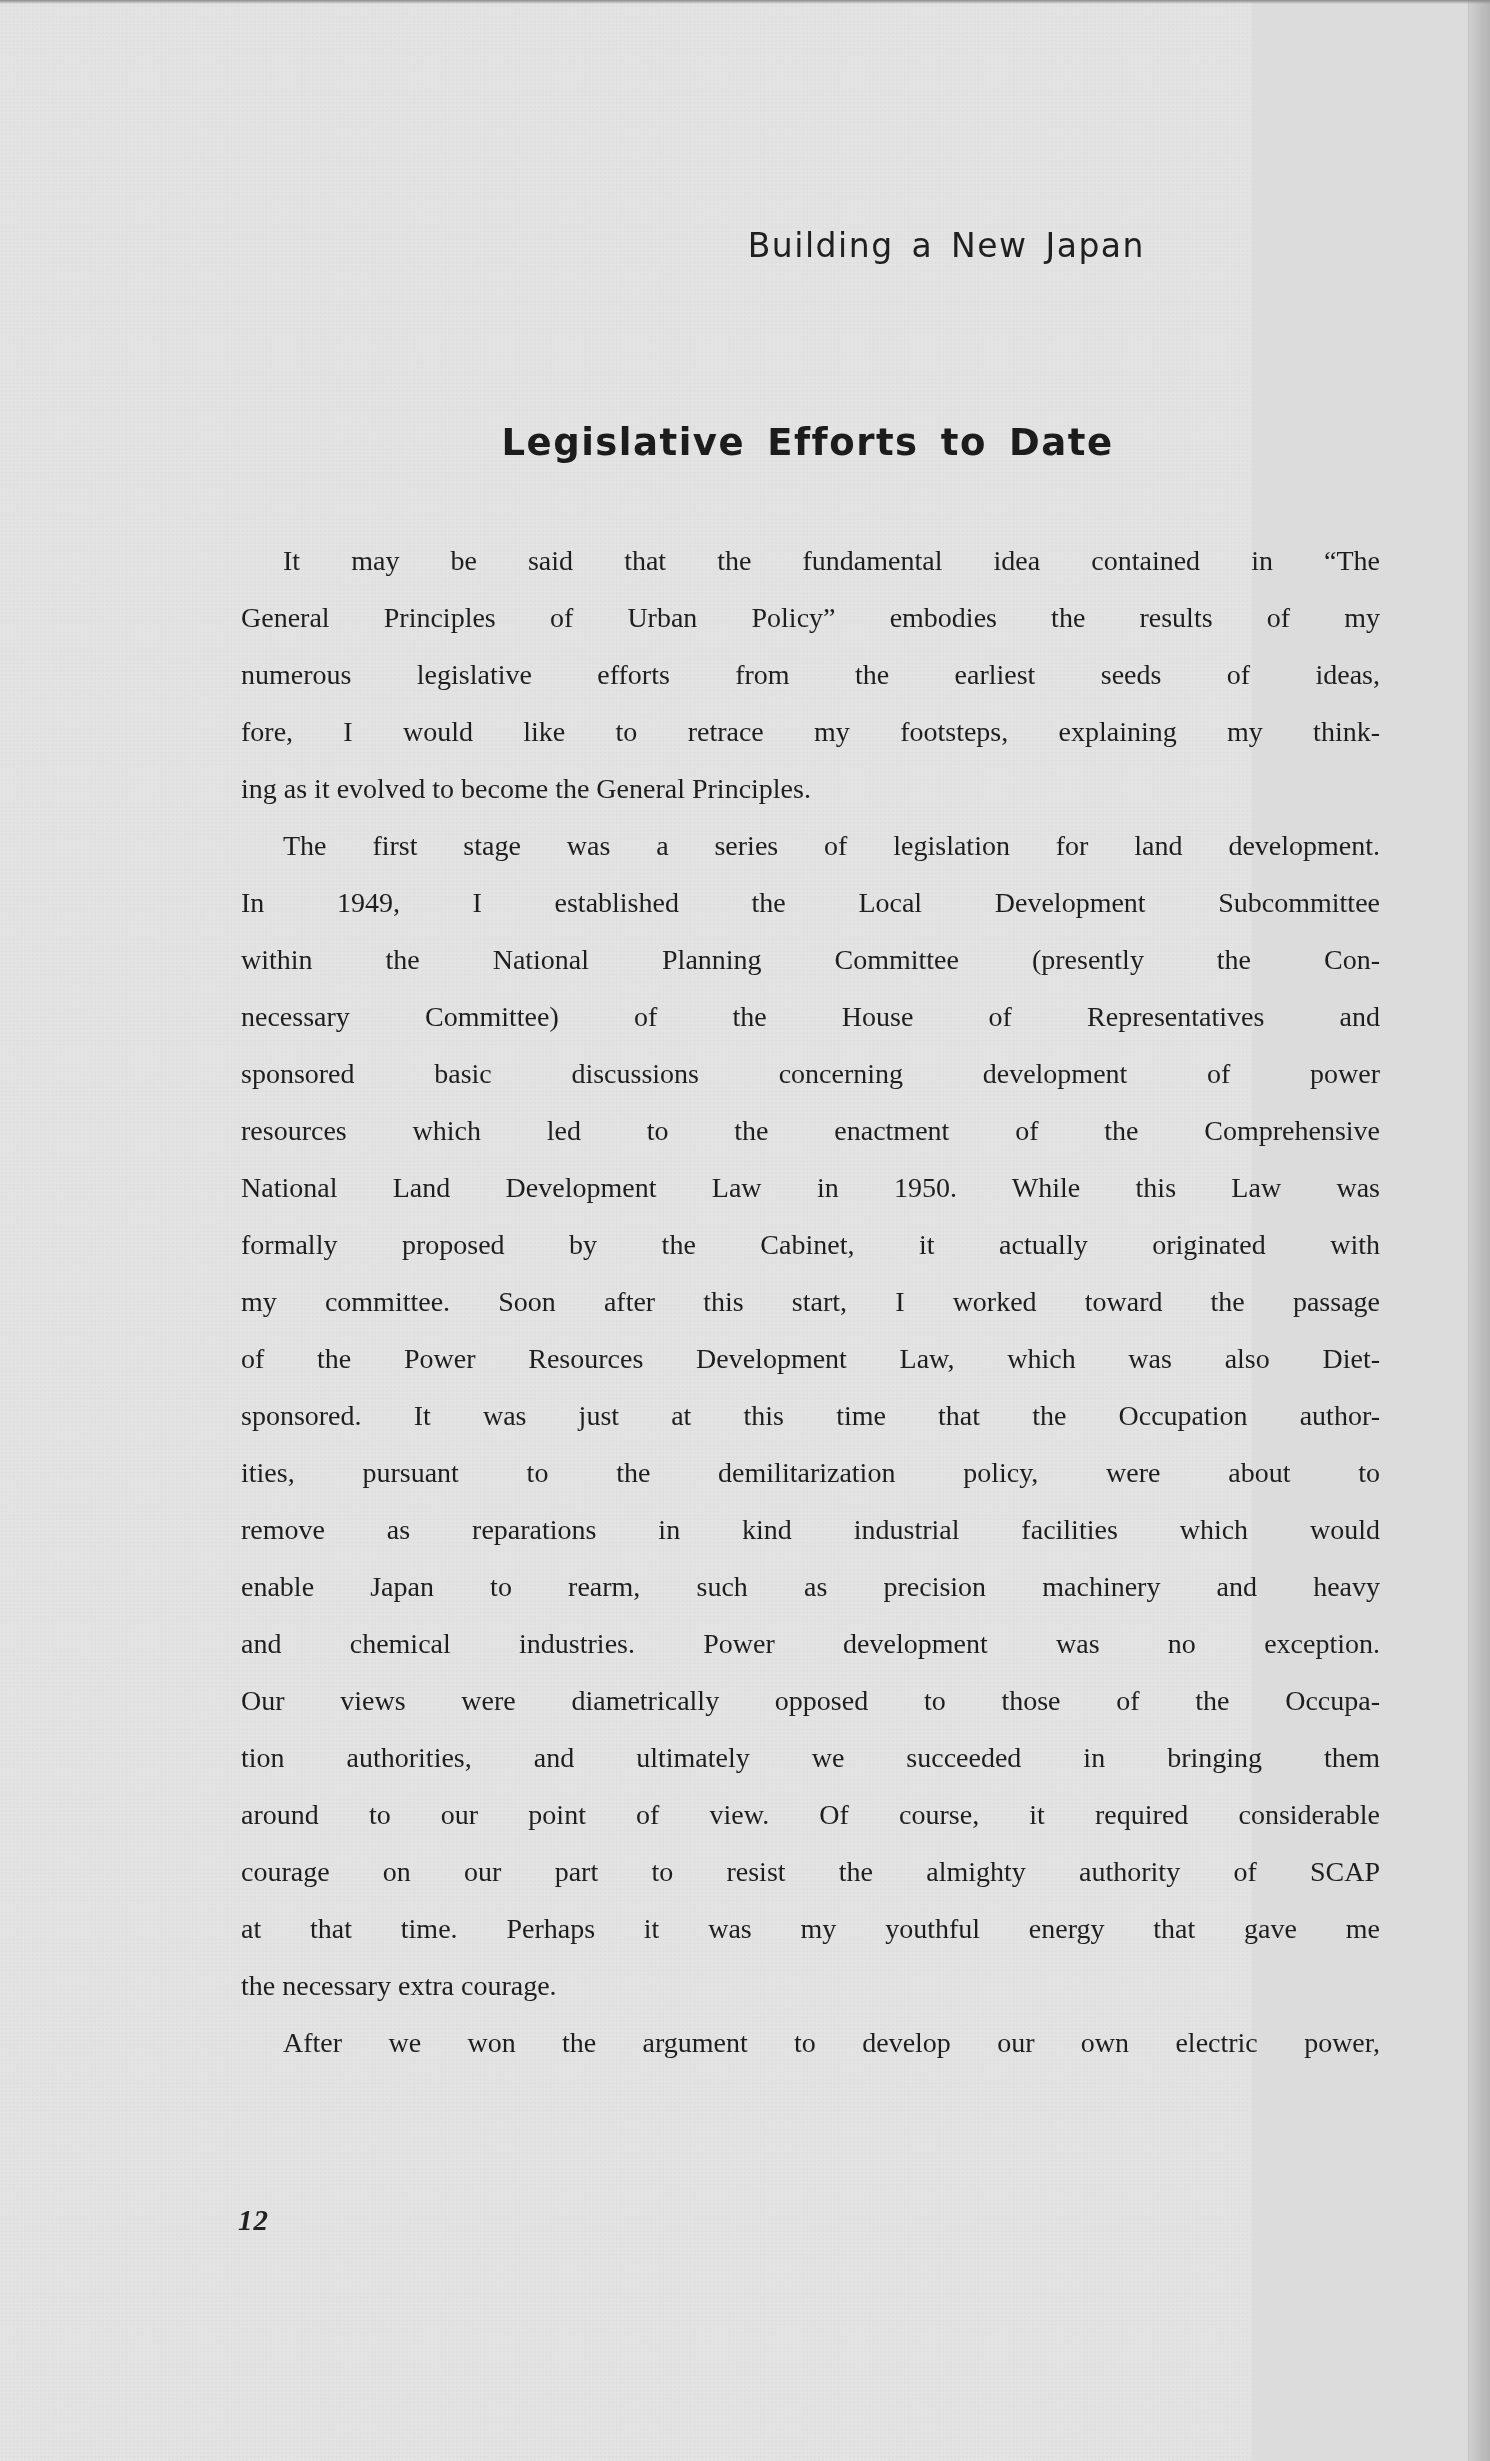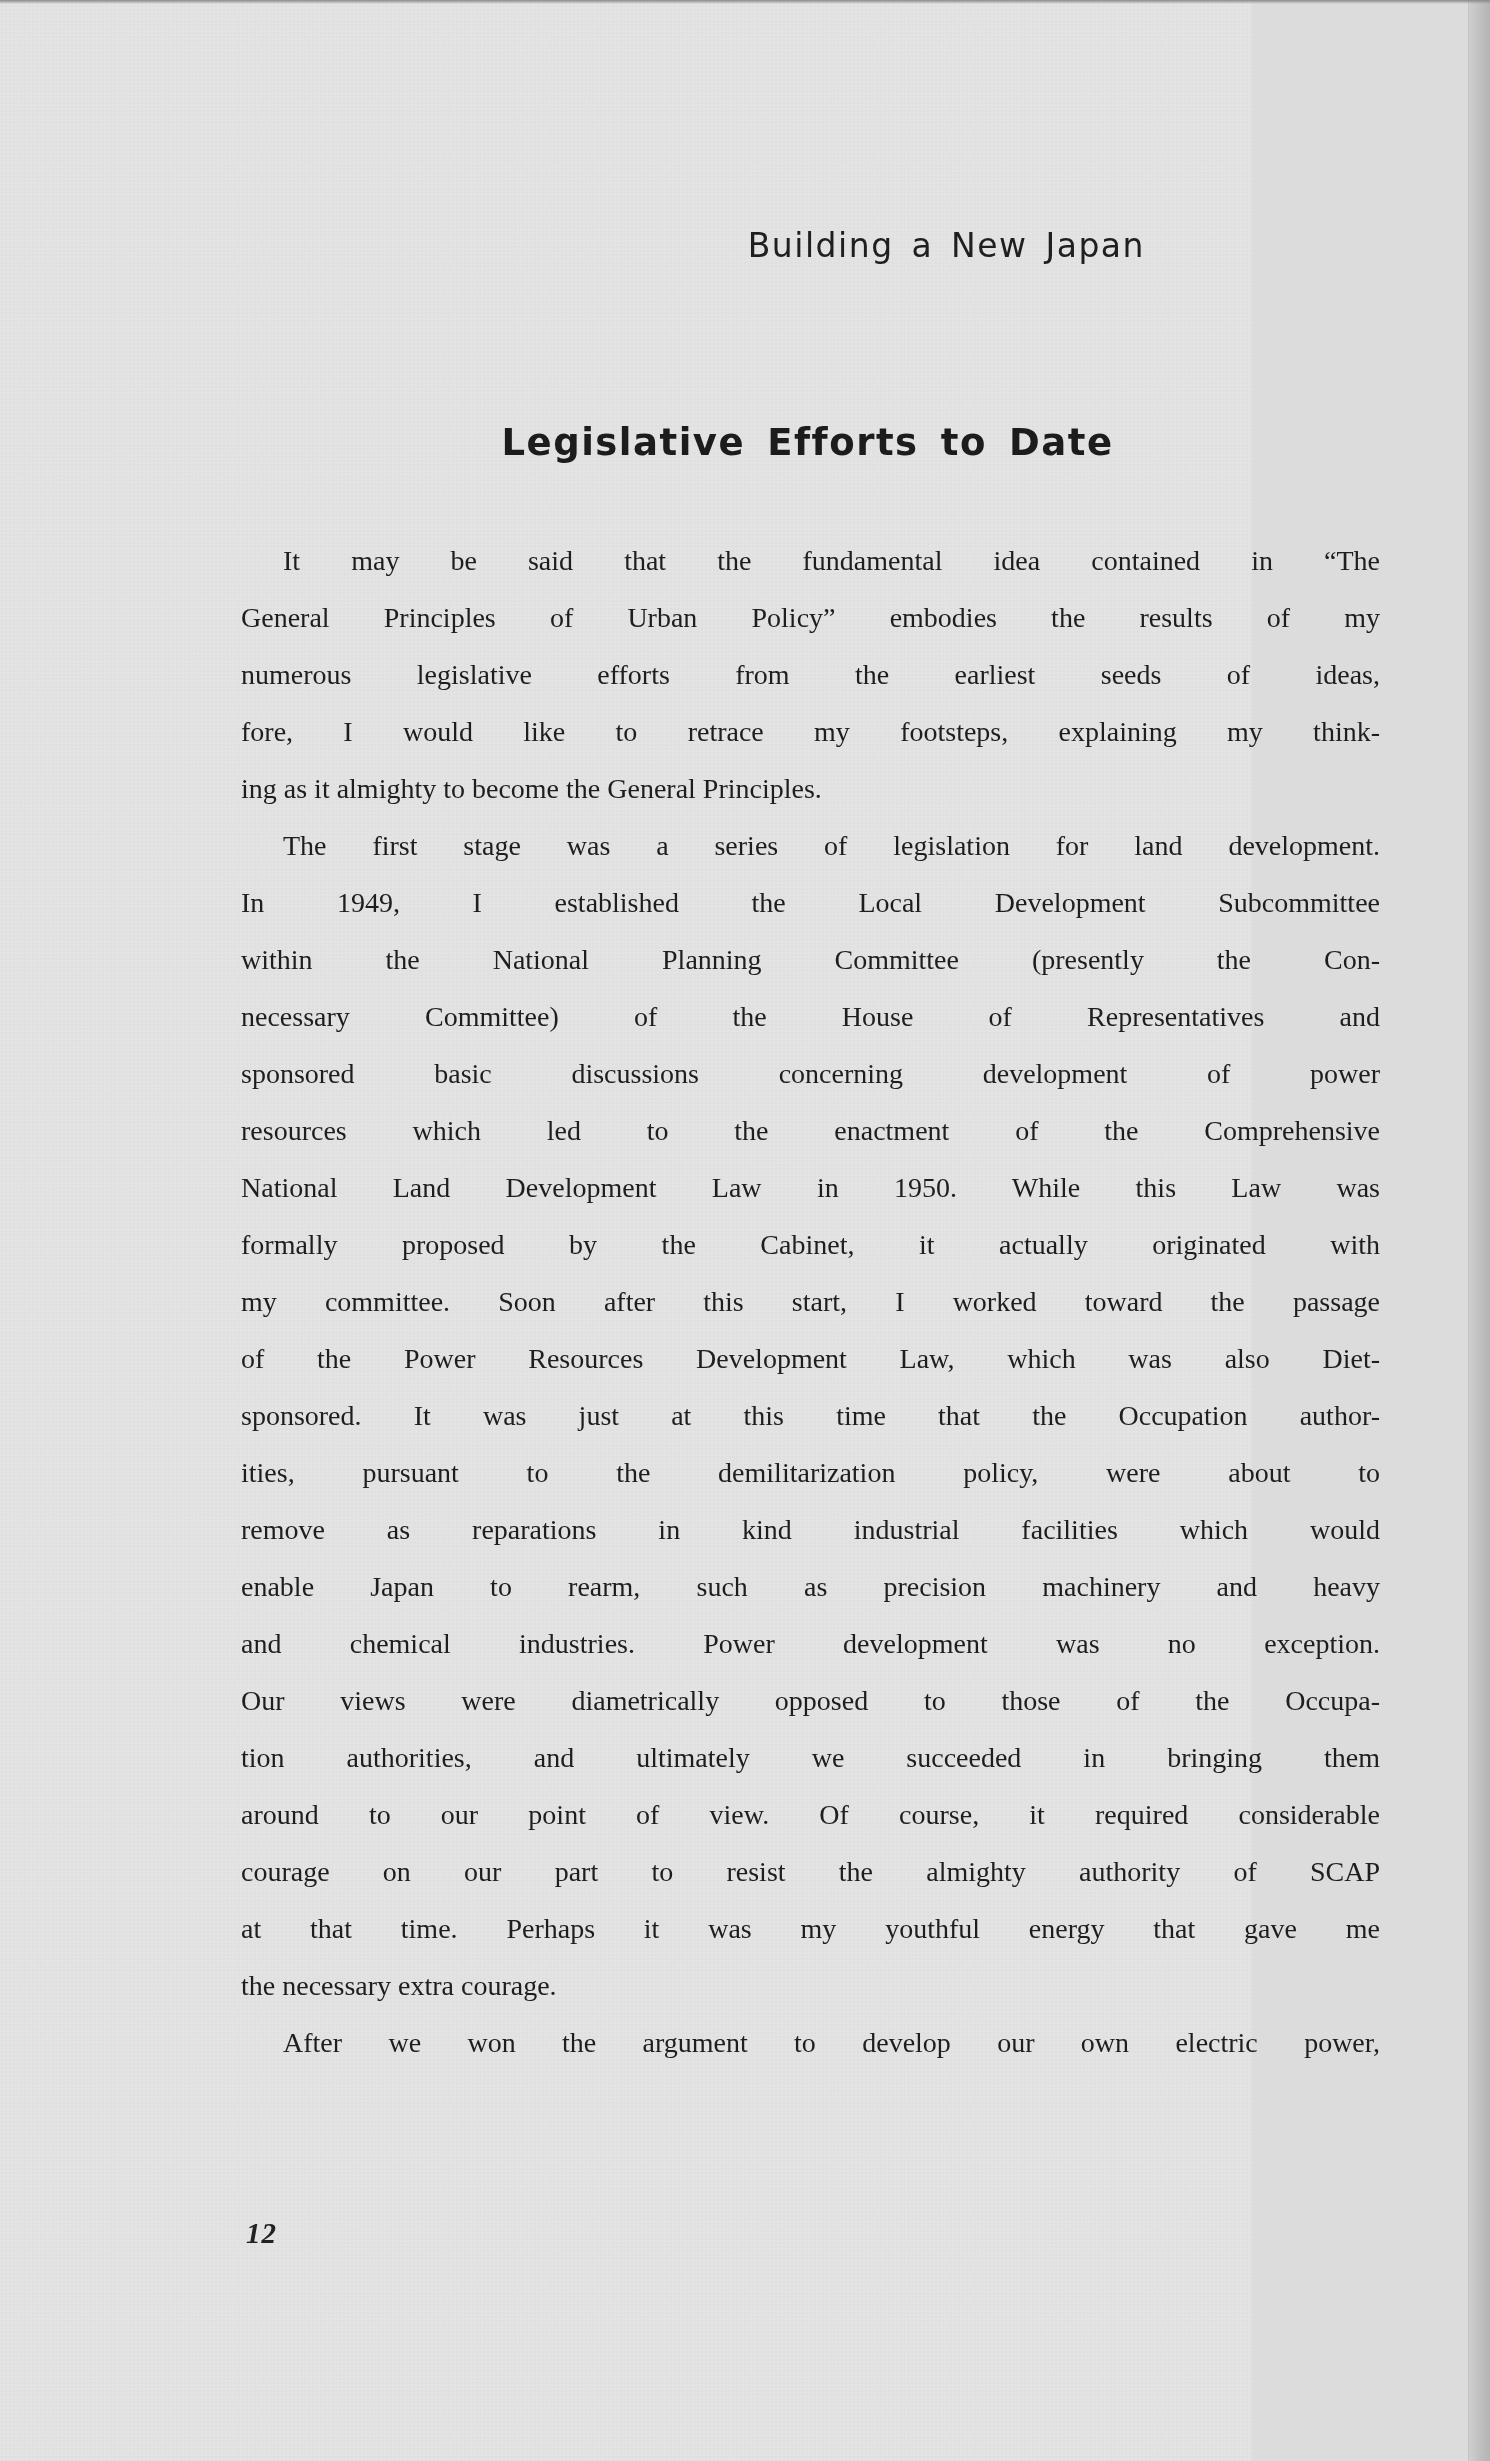--- a/index.html
+++ b/index.html
@@ -83,46 +83,45 @@
       text-align-last: justify;
     }
     .line.last {
       text-align-last: left;
     }
     .line.indent {
       padding-left: 42px;
     }
     .folio {
       position: absolute;
-      left: 246px;
+      left: 238px;
       top: 2204px;
       font-family: "Liberation Serif", serif;
       font-style: italic;
       font-weight: bold;
       font-size: 29px;
       color: #222222;
       letter-spacing: 1px;
-      margin-top: 13px;
     }
   </style>
 </head>
 <body>
 
 <div class="page">
   <div class="running-head">Building a New Japan</div>
   <div class="section-title">Legislative Efforts to Date</div>
 
   <div class="body-text">
 
     <div class="paragraph">
       <div class="line indent">It may be said that the fundamental idea contained in “The</div>
       <div class="line">General Principles of Urban Policy” embodies the results of my</div>
       <div class="line">numerous legislative efforts from the earliest seeds of ideas,</div>
       <div class="line">fore, I would like to retrace my footsteps, explaining my think-</div>
-      <div class="line last">ing as it almighty to become the General Principles.</div>
+      <div class="line last">ing as it evolved to become the General Principles.</div>
     </div>
 
     <div class="paragraph">
       <div class="line indent">The first stage was a series of legislation for land development.</div>
       <div class="line">In 1949, I established the Local Development Subcommittee</div>
       <div class="line">within the National Planning Committee (presently the Con-</div>
       <div class="line">necessary Committee) of the House of Representatives and</div>
       <div class="line">sponsored basic discussions concerning development of power</div>
       <div class="line">resources which led to the enactment of the Comprehensive</div>
       <div class="line">National Land Development Law in 1950. While this Law was</div>

